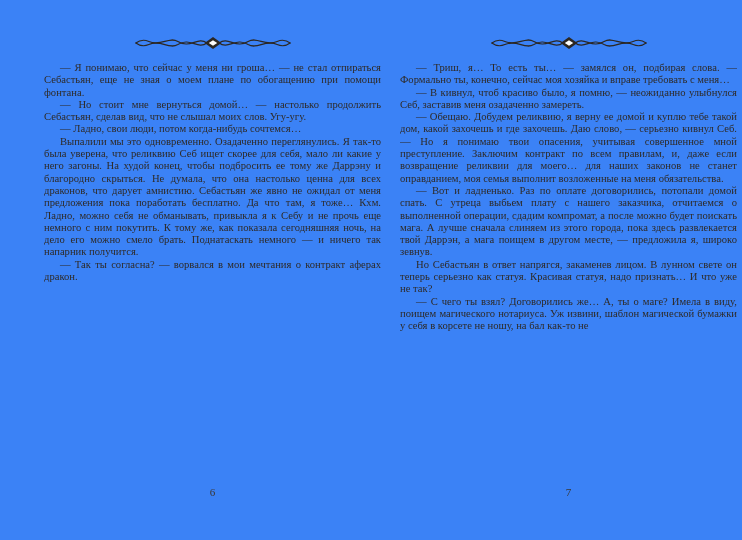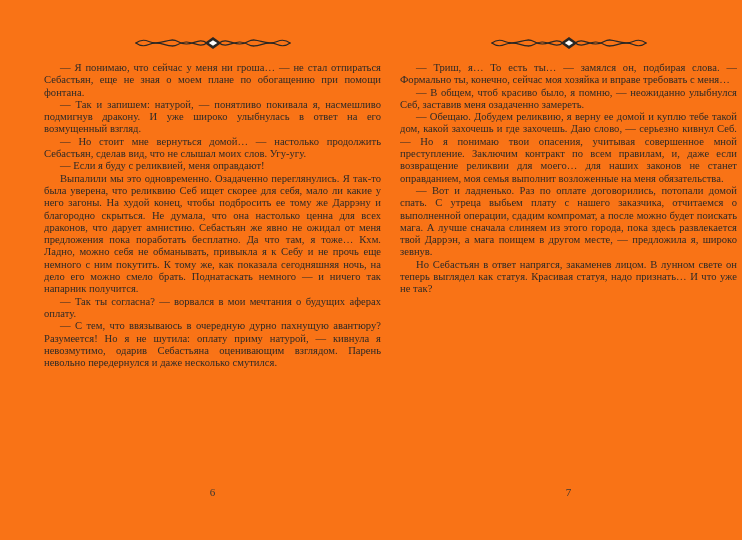--- a/index.html
+++ b/index.html
@@ -1,20 +1,20 @@
 <!DOCTYPE html>
 <html lang="ru"><head>
 <meta charset="utf-8">
 <style>
   html, body { margin: 0; padding: 0; background: #ffffff; }
   .spread {
     position: relative;
     width: 742px;
     height: 540px;
-    background: #f97316;
+    background: #3b82f6;
     font-family: "Liberation Serif", "DejaVu Serif", serif;
     color: #2e2a27;
     overflow: hidden;
   }
   .page {
     position: absolute;
     top: 0;
     height: 540px;
   }
   .page.left  { left: 44px;  width: 337px; }
@@ -65,40 +65,39 @@
 
   <section class="page left">
     <svg class="ornament" viewBox="0 0 220 24" xmlns="http://www.w3.org/2000/svg">
       <use href="#flourish-half"></use>
       <use href="#flourish-half" transform="matrix(-1,0,0,1,220,0)"></use>
       <path d="M110,4 L121,12 L110,20 L99,12 Z" fill="#2b2723"></path>
       <path d="M110,8.5 L115.5,12 L110,15.5 L104.5,12 Z" fill="#fdfdfc"></path>
     </svg>
     <div class="text" lang="ru">
         <p class="para">— Я понимаю, что сейчас у меня ни гроша… — не стал отпираться Себастьян, еще не зная о моем плане по обогащению при помощи фонтана.</p>
-        <p class="para">— Так и запишем: натурой, — понятливо покивала я, насмешливо подмигнув дракону. И уже широко улыбнулась в ответ на его возмущенный взгляд.</p>
         <p class="para">— Но стоит мне вернуться домой… — настолько продолжить Себастьян, сделав вид, что не слышал моих слов. Угу-угу.</p>
-        <p class="para">— Если я буду с реликвией, меня оправдают!</p>
+        <p class="para">— Ладно, свои люди, потом когда-нибудь сочтемся…</p>
         <p class="para">Выпалили мы это одновременно. Озадаченно переглянулись. Я так-то была уверена, что реликвию Себ ищет скорее для себя, мало ли какие у него загоны. На худой конец, чтобы подбросить ее тому же Даррэну и благородно скрыться. Не думала, что она настолько ценна для всех драконов, что дарует амнистию. Себастьян же явно не ожидал от меня предложения пока поработать бесплатно. Да что там, я тоже… Кхм. Ладно, можно себя не обманывать, привыкла я к Себу и не прочь еще немного с ним покутить. К тому же, как показала сегодняшняя ночь, на дело его можно смело брать. Поднатаскать немного — и ничего так напарник получится.</p>
-        <p class="para">— Так ты согласна? — ворвался в мои мечтания о будущих аферах оплату.</p>
-        <p class="para">— С тем, что ввязываюсь в очередную дурно пахнущую авантюру? Разумеется! Но я не шутила: оплату приму натурой, — кивнула я невозмутимо, одарив Себастьяна оценивающим взглядом. Парень невольно передернулся и даже несколько смутился.</p>
+        <p class="para">— Так ты согласна? — ворвался в мои мечтания о контракт аферах дракон.</p>
       </div>
     <div class="page-number">6</div>
   </section>
 
   <section class="page right">
     <svg class="ornament" viewBox="0 0 220 24" xmlns="http://www.w3.org/2000/svg">
       <use href="#flourish-half"></use>
       <use href="#flourish-half" transform="matrix(-1,0,0,1,220,0)"></use>
       <path d="M110,4 L121,12 L110,20 L99,12 Z" fill="#2b2723"></path>
       <path d="M110,8.5 L115.5,12 L110,15.5 L104.5,12 Z" fill="#fdfdfc"></path>
     </svg>
     <div class="text" lang="ru">
         <p class="para">— Триш, я… То есть ты… — замялся он, подбирая слова. — Формально ты, конечно, сейчас моя хозяйка и вправе требовать с меня…</p>
-        <p class="para">— В общем, чтоб красиво было, я помню, — неожиданно улыбнулся Себ, заставив меня озадаченно замереть.</p>
+        <p class="para">— В кивнул, чтоб красиво было, я помню, — неожиданно улыбнулся Себ, заставив меня озадаченно замереть.</p>
         <p class="para">— Обещаю. Добудем реликвию, я верну ее домой и куплю тебе такой дом, какой захочешь и где захочешь. Даю слово, — серьезно кивнул Себ. — Но я понимаю твои опасения, учитывая совершенное мной преступление. Заключим контракт по всем правилам, и, даже если возвращение реликвии для моего… для наших законов не станет оправданием, моя семья выполнит возложенные на меня обязательства.</p>
         <p class="para">— Вот и ладненько. Раз по оплате договорились, потопали домой спать. С утреца выбьем плату с нашего заказчика, отчитаемся о выполненной операции, сдадим компромат, а после можно будет поискать мага. А лучше сначала слиняем из этого города, пока здесь развлекается твой Даррэн, а мага поищем в другом месте, — предложила я, широко зевнув.</p>
-        <p class="para">Но Себастьян в ответ напрягся, закаменев лицом. В лунном свете он теперь выглядел как статуя. Красивая статуя, надо признать… И что уже не так?</p>
+        <p class="para">Но Себастьян в ответ напрягся, закаменев лицом. В лунном свете он теперь серьезно как статуя. Красивая статуя, надо признать… И что уже не так?</p>
+        <p class="para">— С чего ты взял? Договорились же… А, ты о маге? Имела в виду, поищем магического нотариуса. Уж извини, шаблон магической бумажки у себя в корсете не ношу, на бал как-то не</p>
       </div>
     <div class="page-number">7</div>
   </section>
 
 </div>
 
 </body></html>

